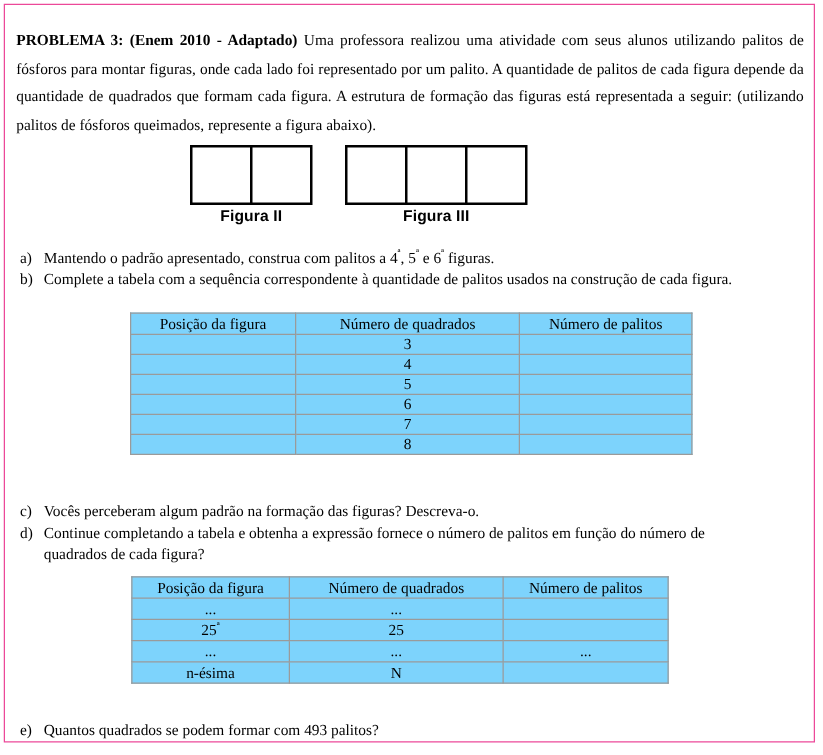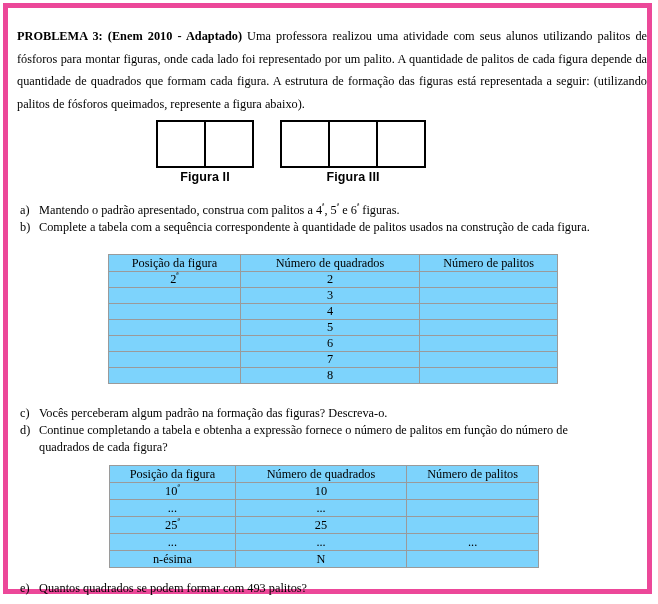--- a/index.html
+++ b/index.html
@@ -14,21 +14,21 @@
     color: #000000;
     overflow: hidden;
   }
 
   #page {
     position: absolute;
     left: 3px;
     top: 3px;
     width: 649px;
     height: 591px;
-    border: 5px solid #ec4899;
+    border: 1px solid #ec4899;
     box-sizing: border-box;
     background: #ffffff;
   }
 
   
   .intro {
     position: absolute;
     left: 9px;
     top: 5px;
     width: 630px;
@@ -177,25 +177,20 @@
   <table class="grid" id="table1">
     <thead>
       <tr>
         <th class="c1">Posição da figura</th>
         <th class="c2">Número de quadrados</th>
         <th class="c3">Número de palitos</th>
       </tr>
     </thead>
     <tbody>
         <tr>
-          <td class="c1">2<sup class="ord">ª</sup></td>
-          <td class="c2">2</td>
-          <td class="c3">&nbsp;</td>
-        </tr>
-        <tr>
           <td class="c1">&nbsp;</td>
           <td class="c2">3</td>
           <td class="c3">&nbsp;</td>
         </tr>
         <tr>
           <td class="c1">&nbsp;</td>
           <td class="c2">4</td>
           <td class="c3">&nbsp;</td>
         </tr>
         <tr>
@@ -234,25 +229,20 @@
   <table class="grid" id="table2">
     <thead>
       <tr>
         <th class="c1">Posição da figura</th>
         <th class="c2">Número de quadrados</th>
         <th class="c3">Número de palitos</th>
       </tr>
     </thead>
     <tbody>
         <tr>
-          <td class="c1">10<sup class="ord">ª</sup></td>
-          <td class="c2">10</td>
-          <td class="c3">&nbsp;</td>
-        </tr>
-        <tr>
           <td class="c1">...</td>
           <td class="c2">...</td>
           <td class="c3">&nbsp;</td>
         </tr>
         <tr>
           <td class="c1">25<sup class="ord">ª</sup></td>
           <td class="c2">25</td>
           <td class="c3">&nbsp;</td>
         </tr>
         <tr>

